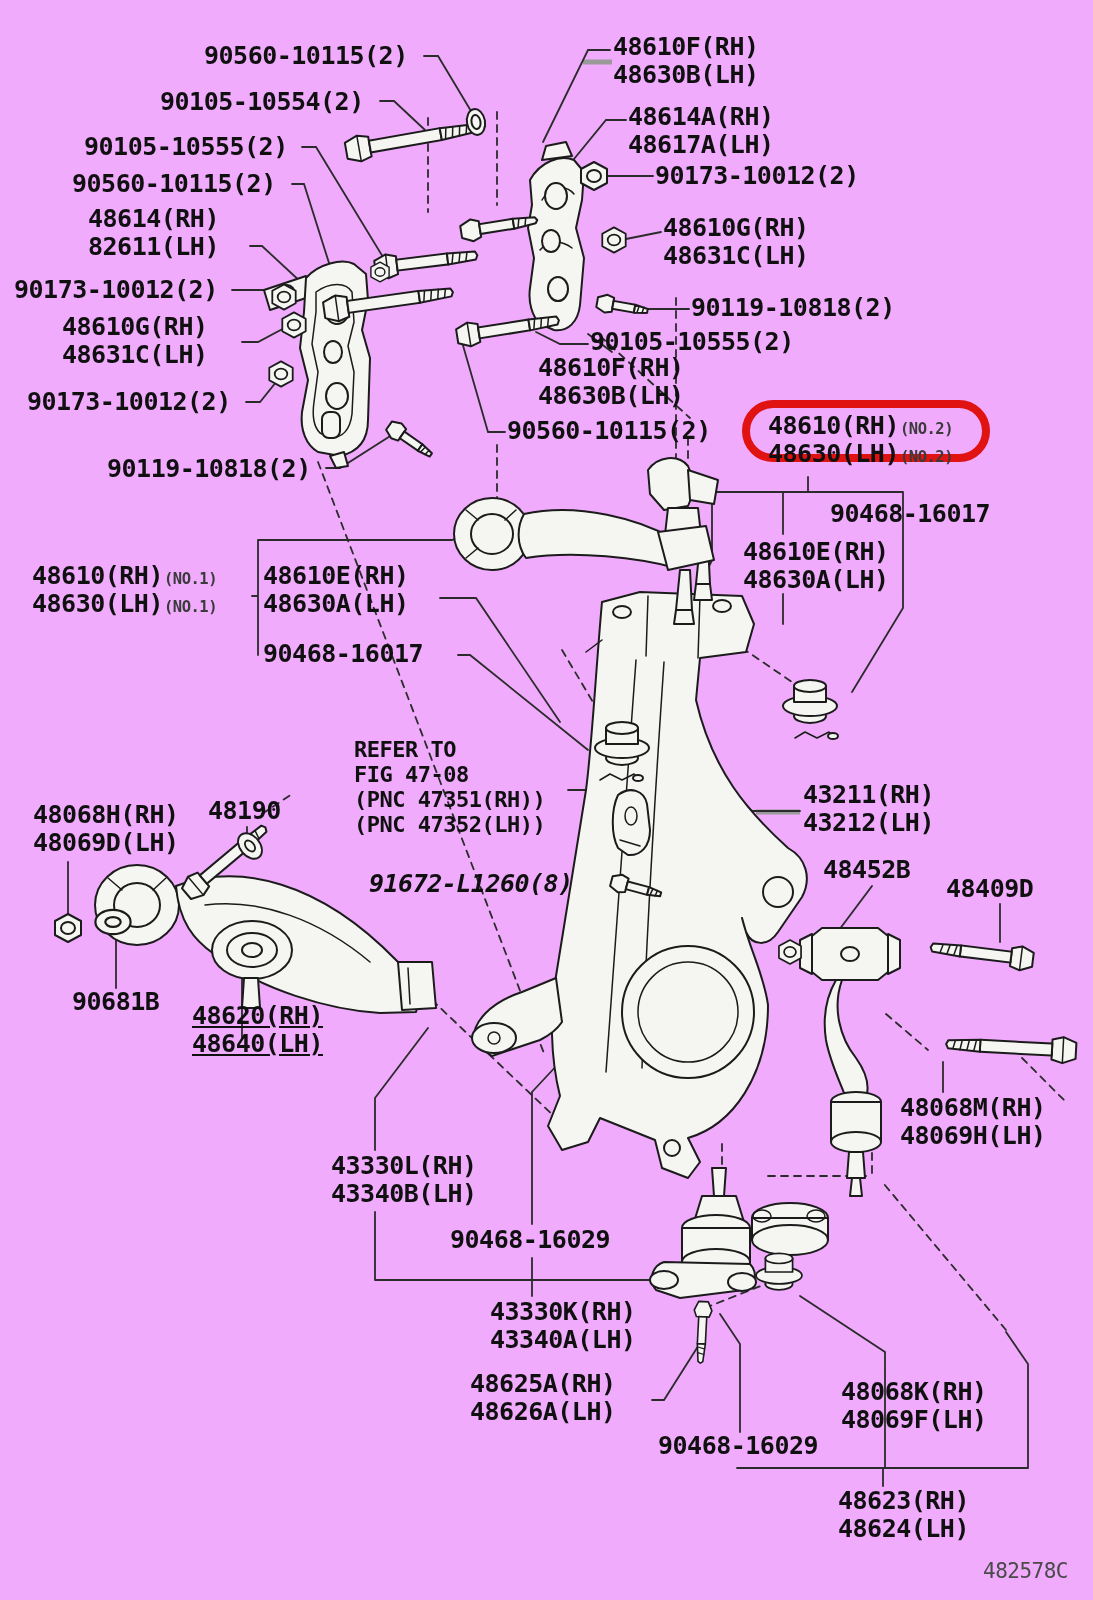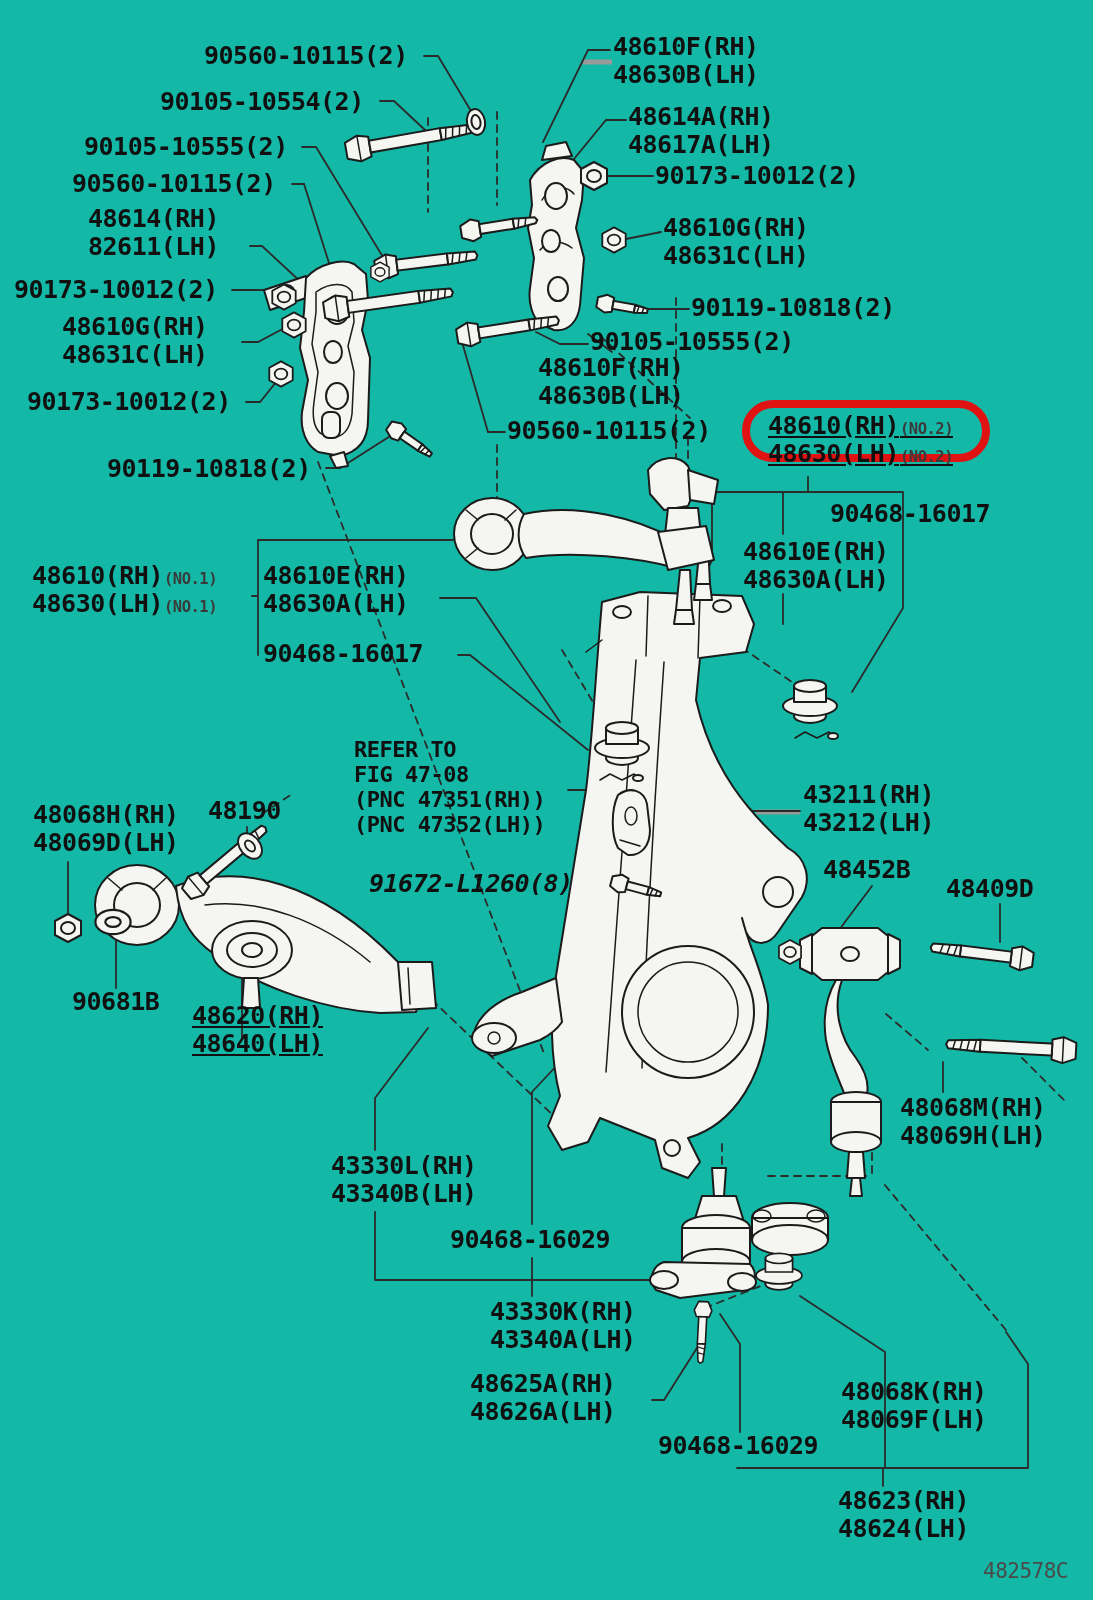--- a/index.html
+++ b/index.html
@@ -13,21 +13,21 @@
   .dash{stroke:#2b2b2b;stroke-width:1.8;fill:none;stroke-dasharray:7 6;stroke-linecap:round;}
   .gray{stroke:#9a9a9a;stroke-width:5;fill:none;}
   #labels{position:absolute;left:0;top:0;width:100%;height:100%;}
   .label{position:absolute;font-weight:bold;color:#101010;white-space:nowrap;letter-spacing:-0.5px;}
   .label .line{line-height:1.13;}
   .sfx{font-size:0.62em;font-weight:bold;color:#3a3a3a;margin-left:1px;}
 </style>
 </head>
 <body>
 
-<div id="page" style="background: #14b8a6;">
+<div id="page" style="background: #f0abfc;">
 
 <svg id="art" width="1093" height="1600" viewBox="0 0 1093 1600">
   <defs>
     <g id="boltL">
       <path class="f" d="M-3,-13 L-16,-8 L-16,8 L-3,13 L8,10 L8,-10 Z"></path>
           <line class="s thin" x1="-3" y1="-13" x2="-3" y2="13"></line>
       <rect class="f" x="8" y="-6" width="72" height="12"></rect>
       <path class="f" d="M80,-6 L112,-4 L114,0 L112,4 L80,6 Z"></path>
       <line class="s thin" x1="86" y1="-5" x2="84" y2="5"></line>
           <line class="s thin" x1="93" y1="-5" x2="91" y2="5"></line>
@@ -328,21 +328,21 @@
       <div class="label" style="left: 590px; top: 328px; font-size: 25px;">
         <div class="line"><span>90105-10555(2)</span></div>
       </div>
       <div class="label" style="left: 538px; top: 354px; font-size: 25px;">
         <div class="line"><span>48610F(RH)</span></div>
         <div class="line"><span>48630B(LH)</span></div>
       </div>
       <div class="label" style="left: 507px; top: 417px; font-size: 25px;">
         <div class="line"><span>90560-10115(2)</span></div>
       </div>
-      <div class="label" style="left: 768px; top: 412px; font-size: 25px; text-decoration: underline;">
+      <div class="label" style="left: 768px; top: 412px; font-size: 25px;">
         <div class="line"><span>48610(RH)</span><span class="sfx">(NO.2)</span></div>
         <div class="line"><span>48630(LH)</span><span class="sfx">(NO.2)</span></div>
       </div>
       <div class="label" style="left: 830px; top: 500px; font-size: 25px;">
         <div class="line"><span>90468-16017</span></div>
       </div>
       <div class="label" style="left: 743px; top: 538px; font-size: 25px;">
         <div class="line"><span>48610E(RH)</span></div>
         <div class="line"><span>48630A(LH)</span></div>
       </div>

